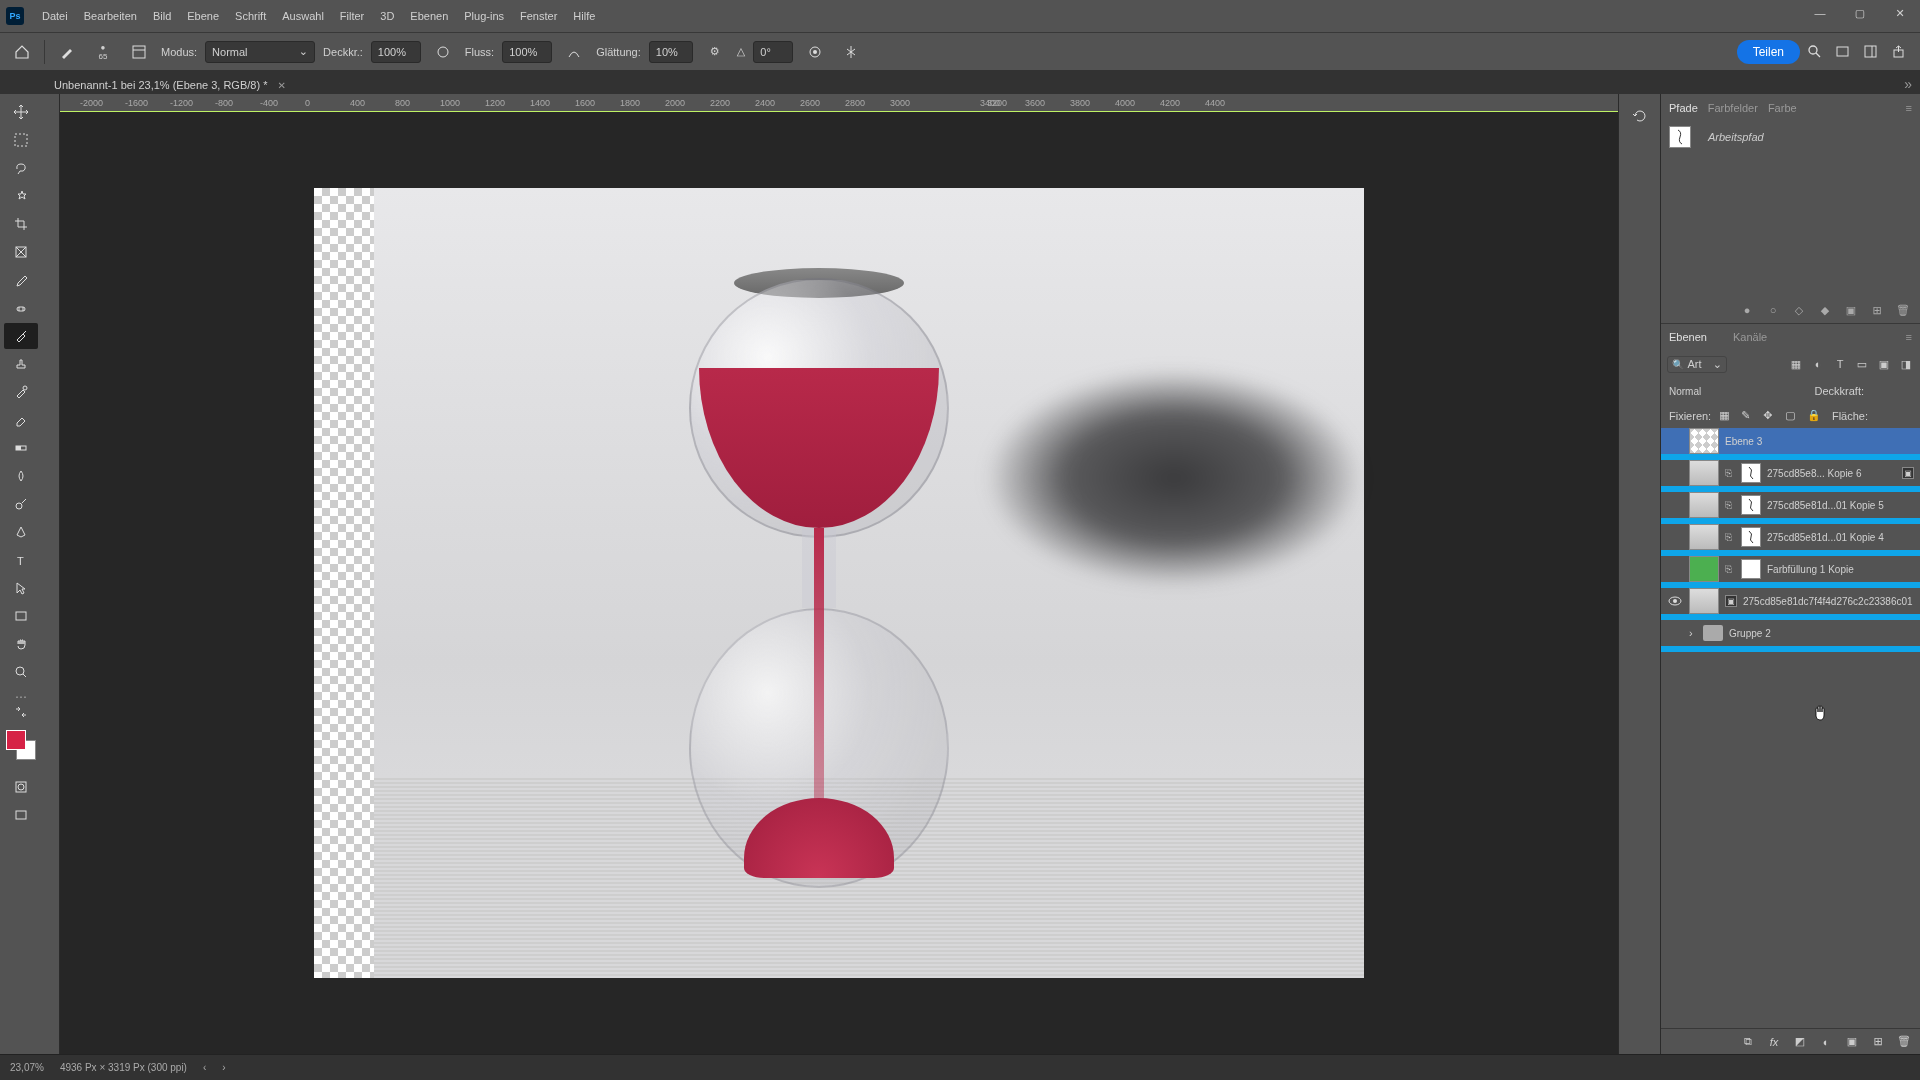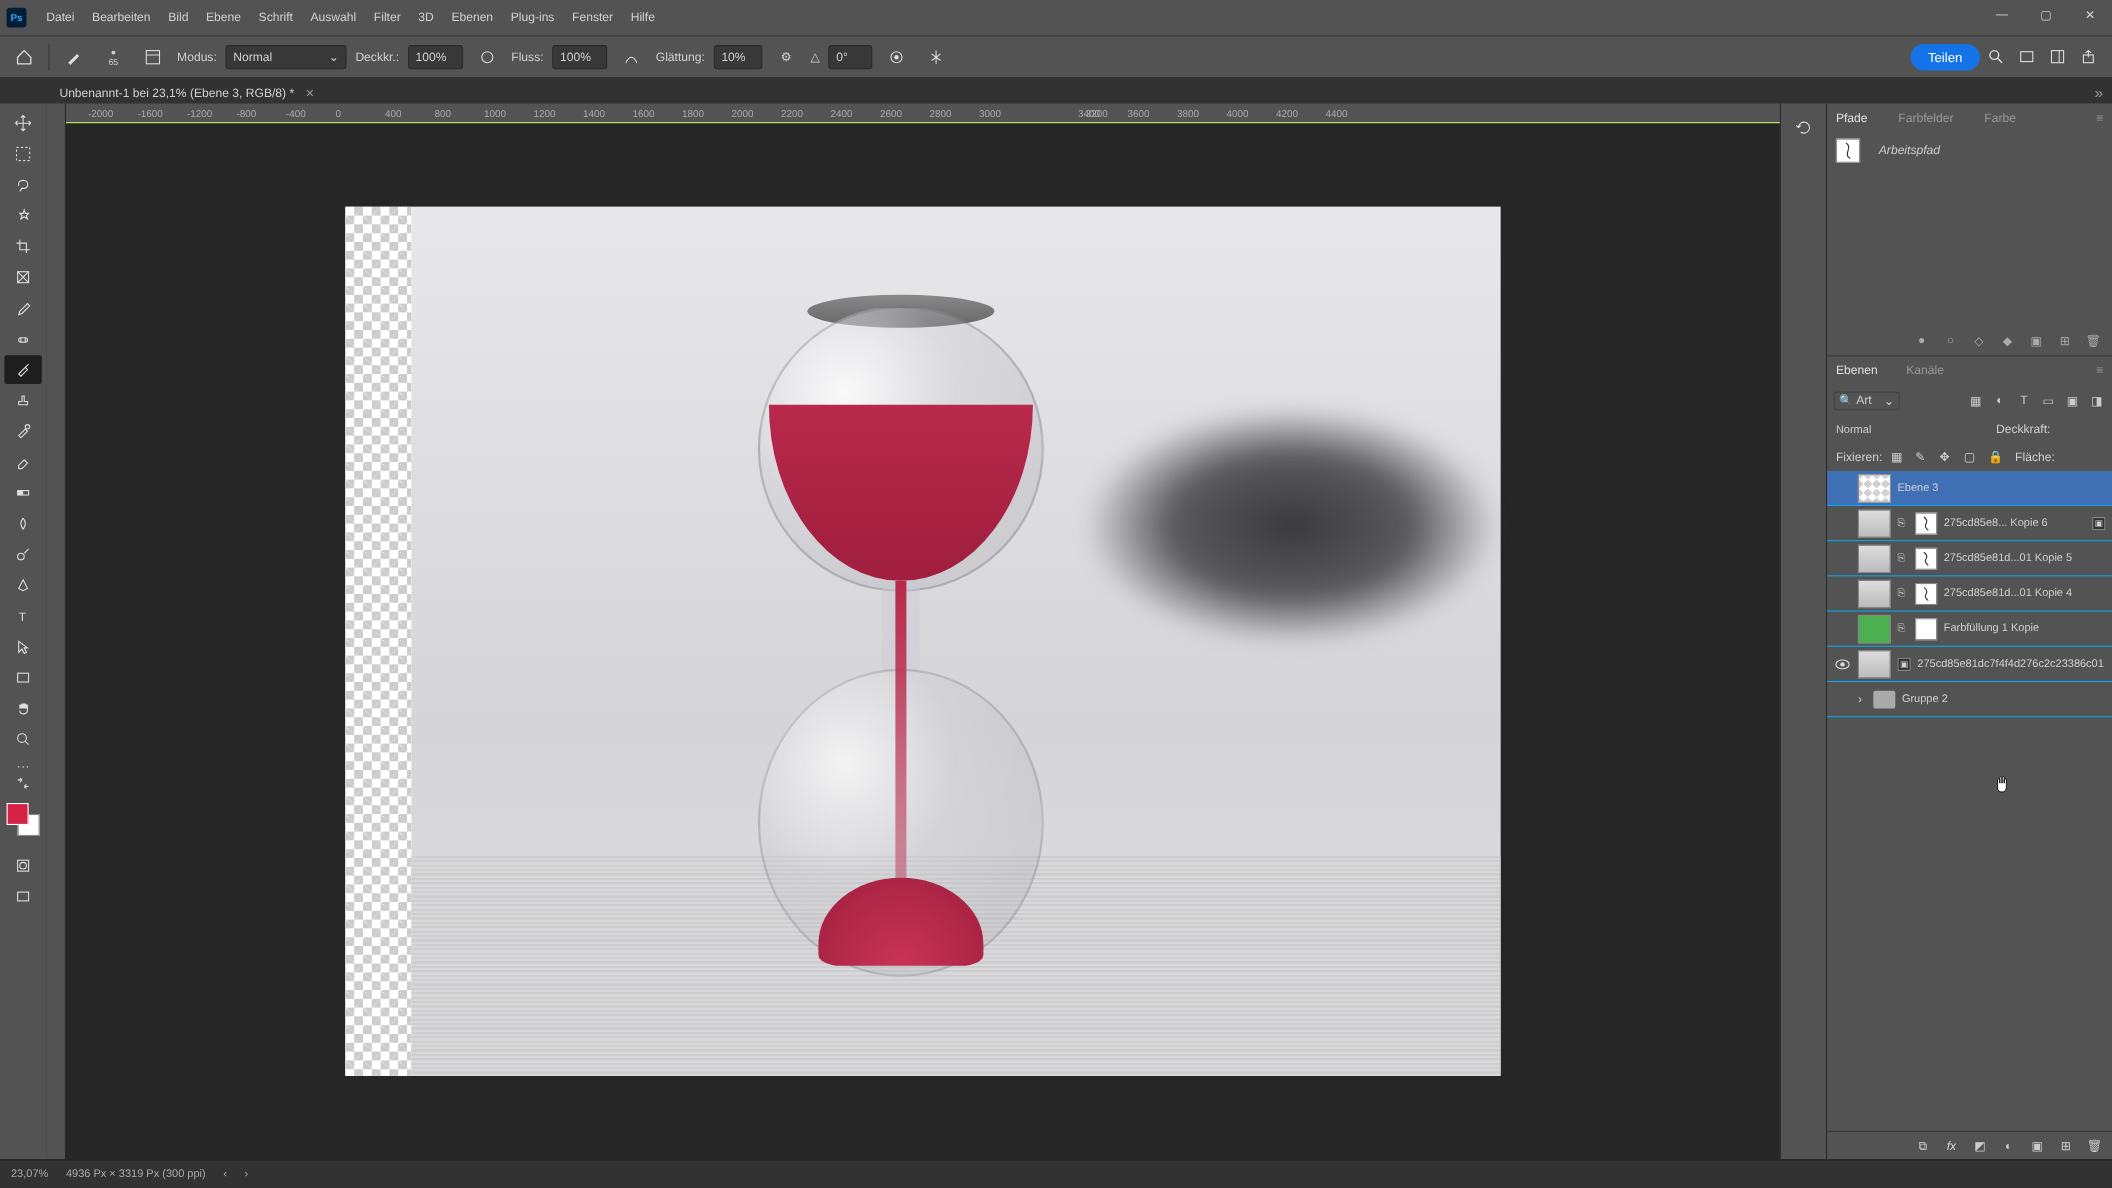--- a/index.html
+++ b/index.html
@@ -39,21 +39,21 @@
 .hg{position:absolute;left:280px;top:50px;width:330px;height:700px}
 .bulb-top{position:absolute;top:40px;left:35px;width:260px;height:260px;border-radius:50%;background:radial-gradient(ellipse at 30% 30%,rgba(255,255,255,0.8),rgba(200,200,210,0.3) 40%,rgba(150,150,160,0.2) 70%);border:2px solid rgba(100,100,110,0.3)}
 .sand-top{position:absolute;top:130px;left:45px;width:240px;height:160px;background:linear-gradient(to bottom,#b8294a,#a01e3e);border-radius:0 0 120px 120px / 0 0 160px 160px}
 .neck{position:absolute;top:290px;left:148px;width:34px;height:80px;background:rgba(200,200,210,0.4)}
 .sand-stream{position:absolute;top:290px;left:160px;width:10px;height:340px;background:linear-gradient(to bottom,#b8294a,rgba(184,41,74,0.3))}
 .bulb-bot{position:absolute;top:370px;left:35px;width:260px;height:280px;border-radius:50%;background:radial-gradient(ellipse at 30% 30%,rgba(255,255,255,0.7),rgba(200,200,210,0.2) 40%,rgba(150,150,160,0.15) 70%);border:2px solid rgba(100,100,110,0.25)}
 .sand-pile{position:absolute;top:560px;left:90px;width:150px;height:80px;background:radial-gradient(ellipse at 50% 100%,#c93456,#a01e3e);border-radius:75px 75px 20px 20px / 60px 60px 10px 10px}
 .cap-top{position:absolute;top:30px;left:80px;width:170px;height:30px;background:linear-gradient(to bottom,#888,#666);border-radius:50%}
 .right-col{width:42px;background:#535353;border-left:1px solid #2a2a2a;display:flex;flex-direction:column;align-items:center;padding-top:8px}
 .panels{width:260px;background:#535353;display:flex;flex-direction:column;border-left:1px solid #2a2a2a}
-.panel-tabs{height:28px;display:flex;align-items:center;padding:0 8px;gap:28px;font-size:11px}
+.panel-tabs{height:28px;display:flex;align-items:center;padding:0 8px;gap:10px;font-size:11px}
 .panel-tabs span{color:#999}
 .panel-tabs span.active{color:#e0e0e0}
 .paths-panel{flex:0 0 230px;border-bottom:1px solid #383838;display:flex;flex-direction:column}
 .path-item{display:flex;align-items:center;padding:4px 8px;gap:17px}
 .path-thumb{width:22px;height:22px;background:#fff;border:1px solid #888;display:flex;align-items:center;justify-content:center}
 .path-thumb svg{width:10px;height:16px}
 .path-name{font-style:italic;color:#ccc}
 .paths-footer{margin-top:auto;height:26px;display:flex;align-items:center;justify-content:flex-end;gap:12px;padding:0 10px}
 .paths-footer div{width:14px;height:14px;display:flex;align-items:center;justify-content:center;color:#aaa}
 .layers-panel{flex:1;display:flex;flex-direction:column}
@@ -63,21 +63,21 @@
 .filter-row{height:28px;display:flex;align-items:center;padding:0 6px;gap:4px}
 .filter-row .search{flex:0 0 60px;display:flex;align-items:center;gap:3px;background:transparent;border:1px solid #444;border-radius:3px;padding:1px 4px;font-size:10px}
 .filter-icons{display:flex;gap:6px;margin-left:auto}
 .filter-icons div{width:16px;height:16px;display:flex;align-items:center;justify-content:center;color:#ccc}
 .blend-row{height:26px;display:flex;align-items:center;padding:0 8px;gap:8px;color:#777}
 .blend-row .sel{flex:1;font-size:10px}
 .lock-row{height:24px;display:flex;align-items:center;padding:0 8px;gap:8px;font-size:10px;color:#999}
 .lock-icons{display:flex;gap:8px}
 .lock-icons div{width:14px;height:14px}
 .layers-list{flex:1;overflow:auto}
-.layer{display:flex;align-items:center;height:32px;padding:0 6px;gap:6px;border-bottom:1px solid #0ea5e9}
+.layer{display:flex;align-items:center;height:32px;padding:0 6px;gap:6px;border-bottom:6px solid #0ea5e9}
 .layer.sel{background:#3f6fb5}
 .layer .vis{width:16px;height:16px;display:flex;align-items:center;justify-content:center}
 .layer .thumb{width:30px;height:26px;background:#fff;border:1px solid #888;background-image:linear-gradient(45deg,#ccc 25%,transparent 25%),linear-gradient(-45deg,#ccc 25%,transparent 25%),linear-gradient(45deg,transparent 75%,#ccc 75%),linear-gradient(-45deg,transparent 75%,#ccc 75%);background-size:8px 8px;background-color:#fff}
 .layer .thumb.img{background:linear-gradient(#ddd,#bbb)}
 .layer .thumb.green{background:#4caf50}
 .layer .mask{width:20px;height:20px;background:#fff;border:1px solid #888;display:flex;align-items:center;justify-content:center}
 .layer .link{width:10px;font-size:9px;color:#ccc}
 .layer .name{flex:1;font-size:10px;white-space:nowrap;overflow:hidden;text-overflow:ellipsis}
 .layer .folder{width:20px;height:16px;background:#aaa;border-radius:2px}
 .layer .so-badge{width:12px;height:12px;background:#333;border:1px solid #888;font-size:8px;display:flex;align-items:center;justify-content:center}

